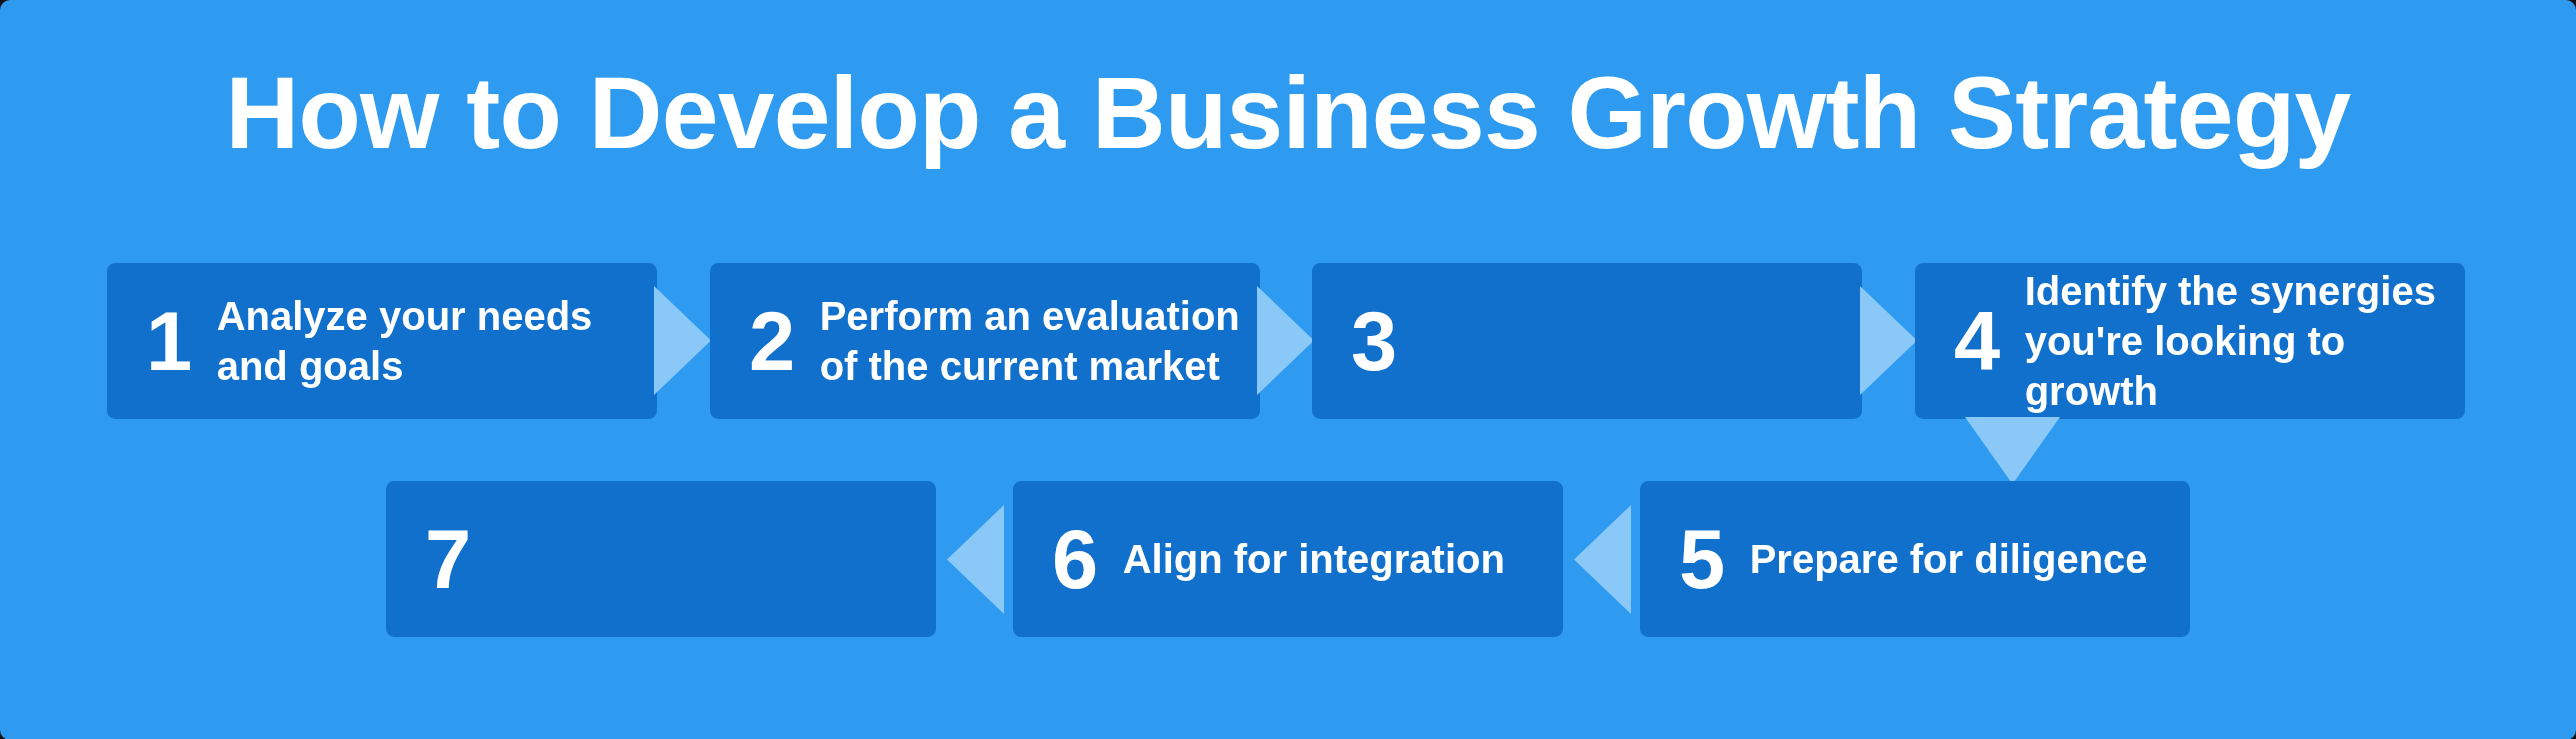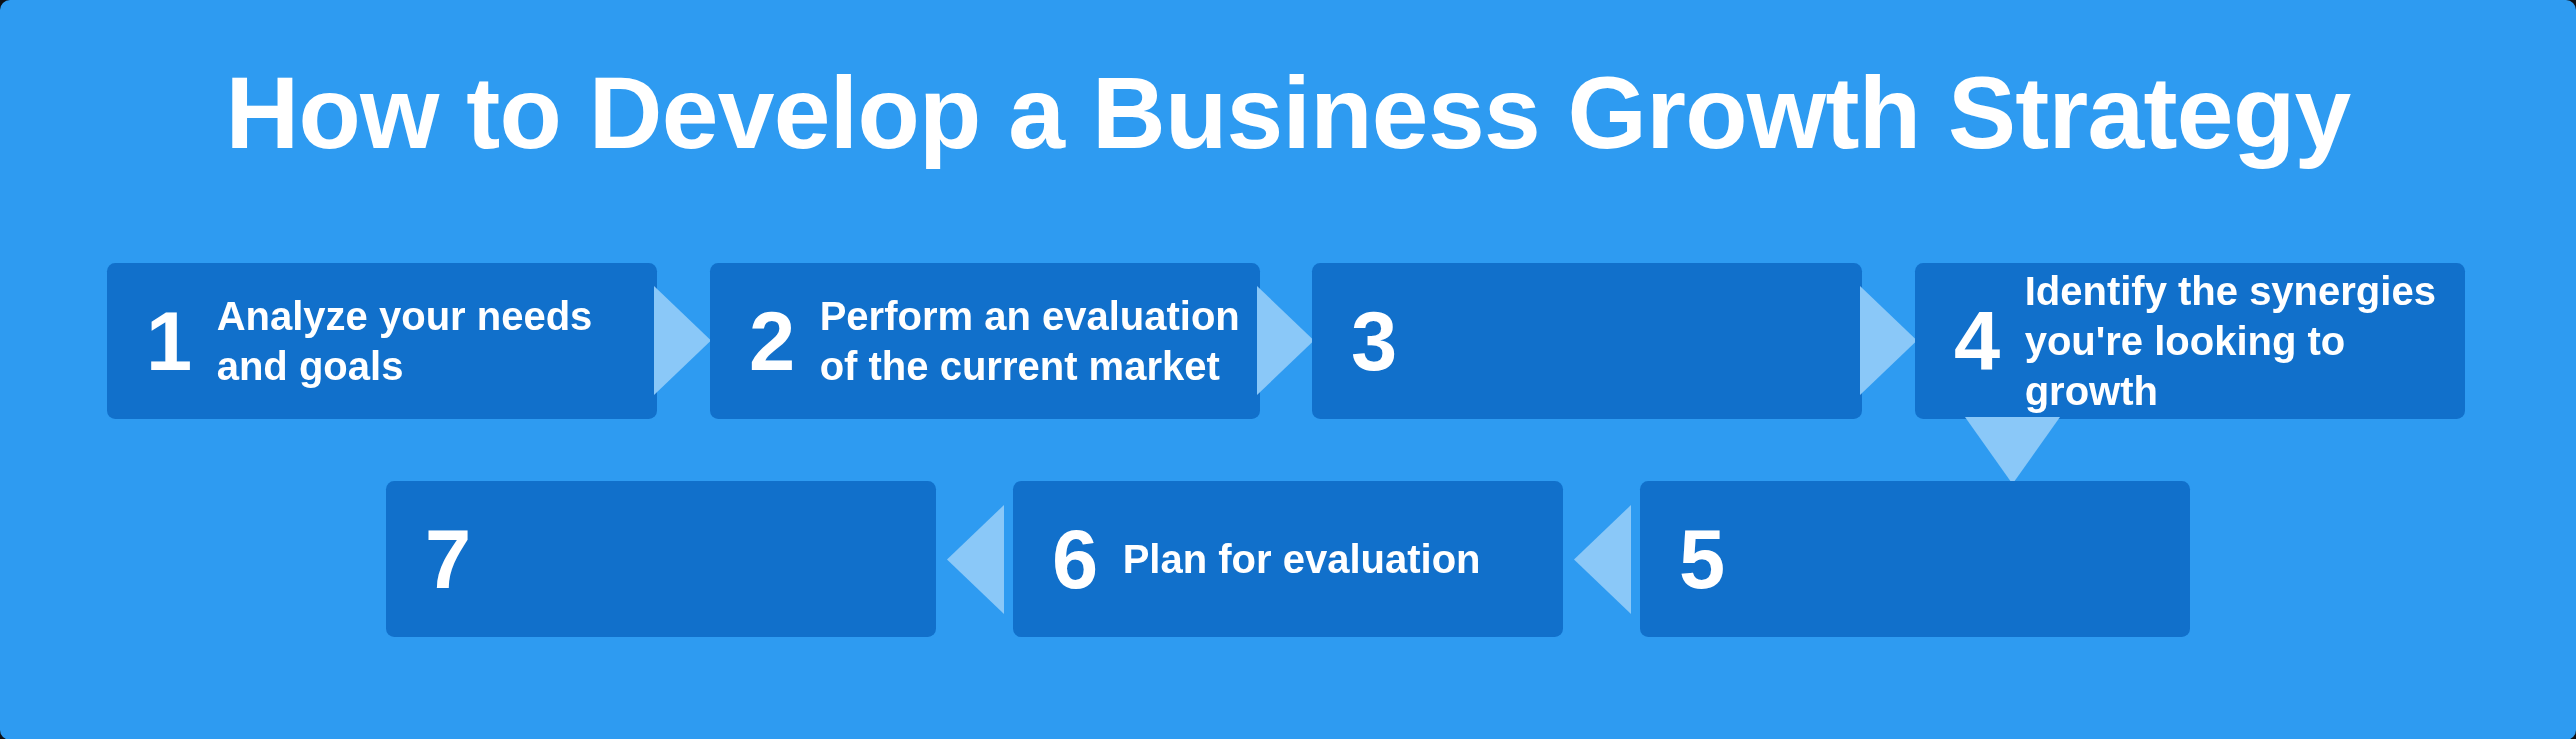--- a/index.html
+++ b/index.html
@@ -110,27 +110,28 @@
   <div class="box" style="left:1915px;top:263px">
     <span class="num">4</span>
     <span class="label">Identify the synergies
 you're looking to growth</span>
   </div>
 
   <div class="arrow arrow-down" style="left:1965px;top:417px"></div>
 
   <div class="box" style="left:1640px;top:481px">
     <span class="num">5</span>
+    <span class="label">Prepare for diligence</span>
   </div>
 
   <div class="arrow arrow-left" style="left:1574px;top:505px"></div>
 
   <div class="box" style="left:1013px;top:481px">
     <span class="num">6</span>
-    <span class="label">Plan for evaluation</span>
+    <span class="label">Align for integration</span>
   </div>
 
   <div class="arrow arrow-left" style="left:947px;top:505px"></div>
 
   <div class="box" style="left:386px;top:481px">
     <span class="num">7</span>
   </div>
 
 </div>
 

